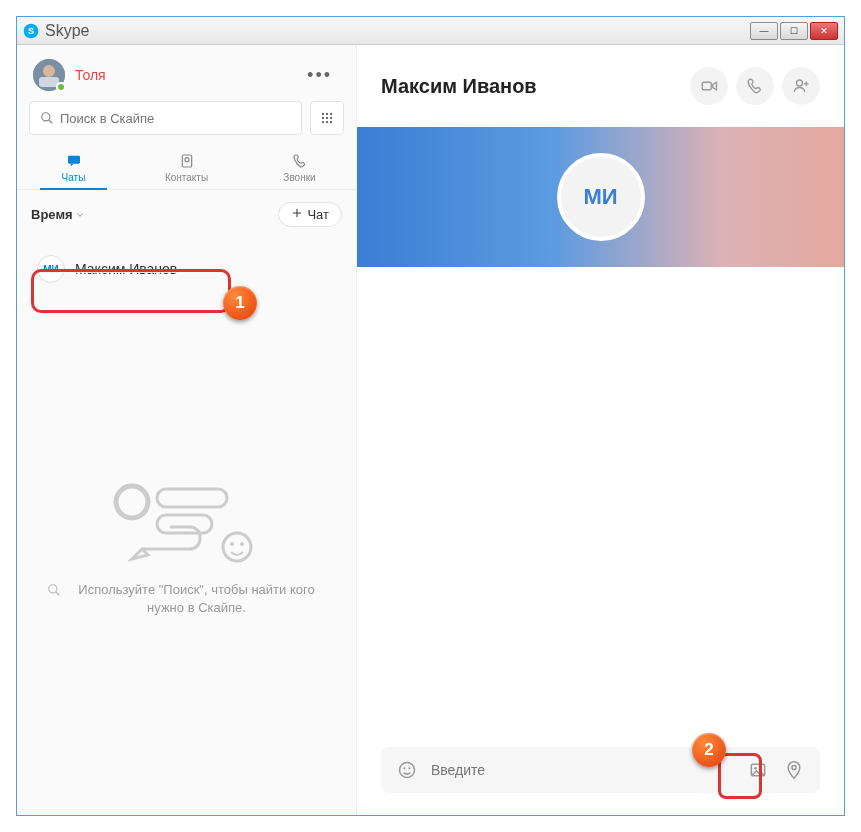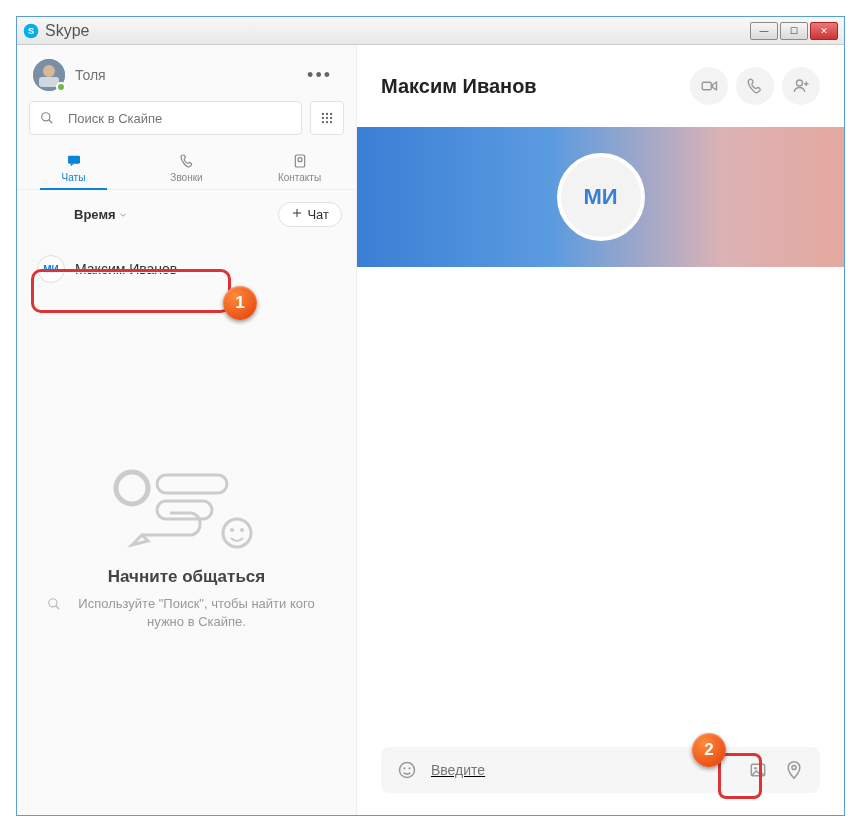--- a/index.html
+++ b/index.html
@@ -13,37 +13,37 @@
 .winbtns { display: flex; gap: 0; }
 .winbtn { width: 28px; height: 18px; border: 1px solid #8a8a8a; background: linear-gradient(#f6f6f6,#d9d9d9); border-radius: 2px; margin-left: 2px; display: flex; align-items: center; justify-content: center; font-size: 9px; color: #333; cursor: pointer; }
 .winbtn.close { background: linear-gradient(#e77,#c33); color: #fff; border-color: #a22; }
 
 .content { display: flex; height: calc(100% - 28px); }
 
 .sidebar { width: 340px; border-right: 1px solid #eee; display: flex; flex-direction: column; background: #fafafa; }
 .sb-header { display: flex; align-items: center; padding: 14px 16px 10px; }
 .avatar { width: 32px; height: 32px; border-radius: 50%; background: #9ab; position: relative; margin-right: 10px; }
 .avatar .presence { position: absolute; bottom: -1px; right: -1px; width: 10px; height: 10px; border-radius: 50%; background: #6fba44; border: 2px solid #fff; }
-.sb-username { font-size: 14px; color: #737373; flex: 1; }
+.sb-username { font-size: 14px; color: #ef4444; flex: 1; }
 .more-btn { font-size: 18px; color: #666; letter-spacing: 2px; padding: 4px 8px; cursor: pointer; }
 
 .search-row { display: flex; align-items: center; padding: 0 12px 10px; gap: 8px; }
-.search-box { flex: 1; display: flex; align-items: center; background: #fff; border: 1px solid #e2e2e2; border-radius: 4px; height: 34px; padding: 0 10px; gap: 8px; }
+.search-box { flex: 1; display: flex; align-items: center; background: #fff; border: 1px solid #e2e2e2; border-radius: 4px; height: 34px; padding: 0 10px; }
 .search-box svg, .search-box .sicon { color: #888; margin-right: 6px; }
 .search-box input { border: none; outline: none; font-size: 13px; flex: 1; background: transparent; }
 .dial-btn { width: 34px; height: 34px; border: 1px solid #e2e2e2; border-radius: 4px; display: flex; align-items: center; justify-content: center; background: #fff; cursor: pointer; }
 
 .tabs { display: flex; border-bottom: 1px solid #eee; align-items: flex-end; }
 .tab { flex: 1; text-align: center; padding: 8px 0 6px; font-size: 10px; color: #888; cursor: pointer; position: relative; }
 .tab .ticon { display: block; margin: 0 auto 3px; }
 .tab.active { color: #0a84d6; }
 .tab.active::after { content:""; position:absolute; bottom:-1px; left:20%; right:20%; height:2px; background:#0a84d6; }
 
 .filter-row { display: flex; align-items: center; padding: 12px 14px; }
-.filter-label { font-size: 13px; font-weight: 600; color: #333; display: flex; align-items: center; gap: 2px; cursor: pointer; margin-left: 43px; }
+.filter-label { font-size: 13px; font-weight: 600; color: #333; display: flex; align-items: center; gap: 2px; cursor: pointer; }
 .chat-btn { margin-left: auto; display: flex; gap: 4px; font-size: 13px; color: #333; background: #fff; border: 1px solid #e2e2e2; border-radius: 16px; padding: 4px 12px; cursor: pointer; }
 
 .chat-list { padding: 6px 0; }
 .chat-item { display: flex; align-items: center; padding: 10px 14px; cursor: pointer; position: relative; border-radius: 6px; margin: 0 6px; }
 .chat-item .mini-avatar { width: 28px; height: 28px; border-radius: 50%; display: flex; align-items: center; justify-content: center; font-size: 10px; font-weight: 700; color: #0a84d6; margin-right: 10px; border: 1px solid #ddd; background:#fff;}
 .chat-item .name { font-size: 14px; color: #333; }
 .highlight1 { position: absolute; border: 3px solid #d33; border-radius: 10px; left: 14px; top: 252px; width: 200px; height: 44px; box-shadow: 0 0 0 1px rgba(255,255,255,.8) inset; pointer-events: none; }
 
 .empty-area { flex: 1; display: flex; flex-direction: column; align-items: center; justify-content: center; padding: 20px 30px 40px; color: #aaa; text-align: center; }
 .empty-illus { margin-bottom: 14px; }
@@ -53,21 +53,21 @@
 .main { flex: 1; display: flex; flex-direction: column; background: #fff; position: relative; }
 .chat-header { display: flex; align-items: center; padding: 22px 24px; }
 .chat-title { font-size: 20px; font-weight: 700; color: #222; flex: 1; }
 .hbtn { width: 38px; height: 38px; border-radius: 50%; background: #f3f3f3; margin-left: 8px; display: flex; align-items: center; justify-content: center; color: #888; cursor: pointer; }
 
 .chat-body { flex: 1; display: flex; flex-direction: column; }
 .banner { height: 140px; background: linear-gradient(90deg, #3a7fd5, #5b9be0 40%, #dcb2b5 75%, #e4a89e); position: relative; }
 .big-avatar { position: absolute; left: 50%; top: 50%; transform: translate(-50%, -50%); width: 88px; height: 88px; border-radius: 50%; background: #f3f3f3; display: flex; align-items: center; justify-content: center; font-size: 22px; font-weight: 700; color: #3a7fd5; border: 4px solid #fff; }
 .nochat { text-align: center; font-size: 17px; font-weight: 700; color: #222; margin-top: 60px; }
 
-.composer { margin: 16px 24px 22px; background: #f6f6f6; border-radius: 8px; height: 46px; display: flex; align-items: center; padding: 0 10px; gap: 8px; position: relative; text-decoration: underline; }
+.composer { margin: 16px 24px 22px; background: #f6f6f6; border-radius: 8px; height: 46px; display: flex; align-items: center; padding: 0 10px; gap: 8px; position: relative; }
 .composer .ibtn { width: 32px; height: 32px; display: flex; align-items: center; justify-content: center; color: #888; cursor: pointer; border-radius: 6px; }
 .composer input { flex: 1; border: none; background: transparent; outline: none; font-size: 14px; }
 .composer .right-icons { display: flex; gap: 4px; }
 .highlight2 { position: absolute; border: 3px solid #d33; border-radius: 8px; right: 82px; bottom: 16px; width: 44px; height: 46px; pointer-events: none; }
 
 .marker { position: absolute; width: 34px; height: 34px; border-radius: 50%; background: radial-gradient(circle at 35% 30%, #ff8a3a, #e23c0a); display: flex; align-items: center; justify-content: center; color: #fff; font-weight: 700; font-size: 17px; box-shadow: 0 2px 4px rgba(0,0,0,.4), inset 0 1px 2px rgba(255,255,255,.4); z-index: 20; }
 .marker1 { left: 206px; top: 269px; }
 .marker2 { right: 118px; bottom: 48px; }
 svg { display: block; }
 </style>
@@ -131,30 +131,30 @@
       <div class="tabs">
         <div class="tab active">
           <svg class="ticon" width="18" height="16" viewBox="0 0 24 24">
               <rect x="3" y="4" width="18" height="12" rx="2" fill="#0a84d6"></rect>
               <polygon points="7,16 7,20 12,16" fill="#0a84d6"></polygon>
             </svg>
           <span>Чаты</span>
         </div>
         <div class="tab">
           <svg class="ticon" width="18" height="16" viewBox="0 0 24 24">
-              <path d="M6 3c1 0 2 0 3 2s0 3-1 4 2 5 4 6 3-1 4-1 3 2 3 3-3 4-5 4S3 13 3 6c0-2 2-3 3-3z" fill="none" stroke="#888" stroke-width="1.8"></path>
-            </svg>
-          <span>Звонки</span>
+              <rect x="5" y="3" width="14" height="18" rx="2" fill="none" stroke="#888" stroke-width="1.8"></rect>
+              <circle cx="12" cy="10" r="3" fill="none" stroke="#888" stroke-width="1.8"></circle>
+            </svg>
+          <span>Контакты</span>
         </div>
         <div class="tab">
           <svg class="ticon" width="18" height="16" viewBox="0 0 24 24">
-              <rect x="5" y="3" width="14" height="18" rx="2" fill="none" stroke="#888" stroke-width="1.8"></rect>
-              <circle cx="12" cy="10" r="3" fill="none" stroke="#888" stroke-width="1.8"></circle>
-            </svg>
-          <span>Контакты</span>
+              <path d="M6 3c1 0 2 0 3 2s0 3-1 4 2 5 4 6 3-1 4-1 3 2 3 3-3 4-5 4S3 13 3 6c0-2 2-3 3-3z" fill="none" stroke="#888" stroke-width="1.8"></path>
+            </svg>
+          <span>Звонки</span>
         </div>
       </div>
 
       <div class="filter-row">
         <div class="filter-label">
           <span>Время</span>
           <svg width="10" height="10" viewBox="0 0 24 24">
               <path d="M6 9l6 6 6-6" fill="none" stroke="#888" stroke-width="2"></path>
             </svg>
         </div>
@@ -179,21 +179,20 @@
           <circle cx="30" cy="25" r="16" fill="none" stroke="#ccc" stroke-width="5"></circle>
           <rect x="55" y="12" width="70" height="18" rx="9" fill="none" stroke="#ccc" stroke-width="3"></rect>
           <rect x="55" y="38" width="55" height="18" rx="9" fill="none" stroke="#ccc" stroke-width="3"></rect>
           <path d="M40 72 h48 a10 10 0 0 0 10-10 v-2 a10 10 0 0 0-10-10 h-20" fill="none" stroke="#ccc" stroke-width="3"></path>
           <polygon points="40,72 30,82 46,78" fill="none" stroke="#ccc" stroke-width="3"></polygon>
           <circle cx="135" cy="70" r="14" fill="none" stroke="#ccc" stroke-width="3"></circle>
           <circle cx="130" cy="67" r="2" fill="#ccc"></circle>
             <circle cx="140" cy="67" r="2" fill="#ccc"></circle>
           <path d="M129 75 q6 6 12 0" fill="none" stroke="#ccc" stroke-width="2"></path>
         </svg>
-        <div class="empty-title">Начните общаться</div>
         <div class="empty-sub">
           <svg width="14" height="14" viewBox="0 0 24 24" style="flex-shrink:0;margin-top:2px">
               <circle cx="10" cy="10" r="7" fill="none" stroke="#bbb" stroke-width="2"></circle>
               <line x1="15" y1="15" x2="21" y2="21" stroke="#bbb" stroke-width="2"></line>
             </svg>
           <span>Используйте "Поиск", чтобы найти кого нужно в Скайпе.</span>
         </div>
       </div>
     </div>
 

